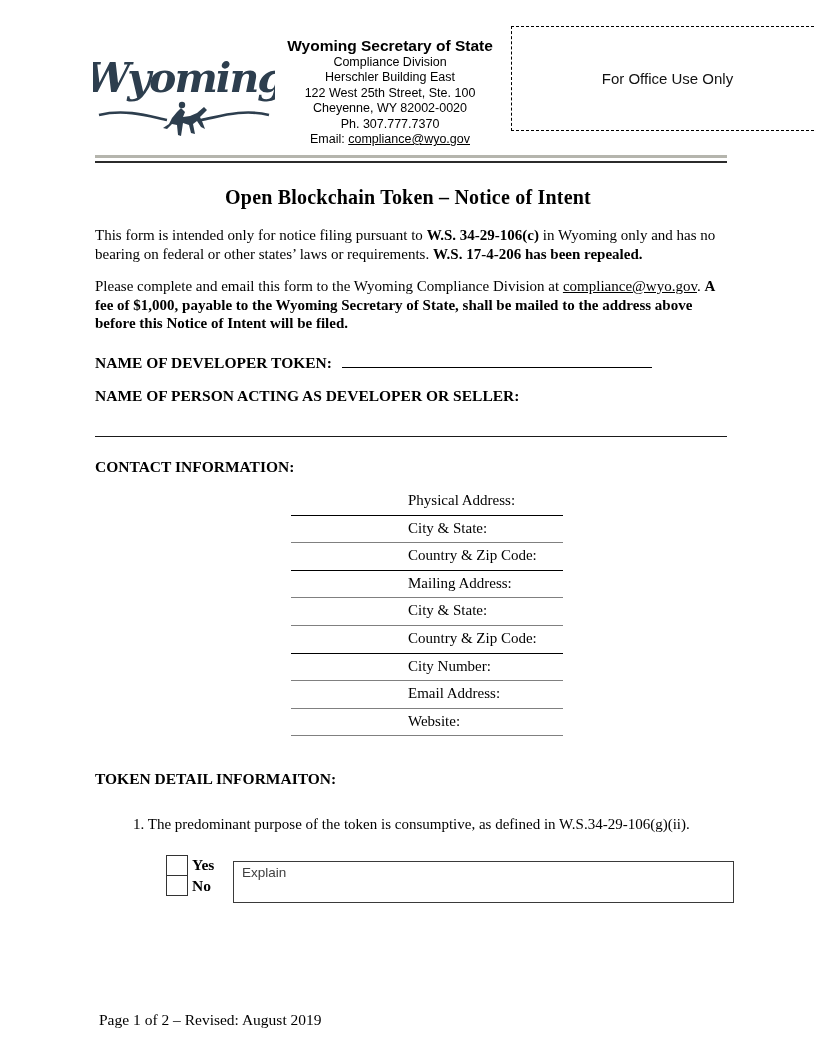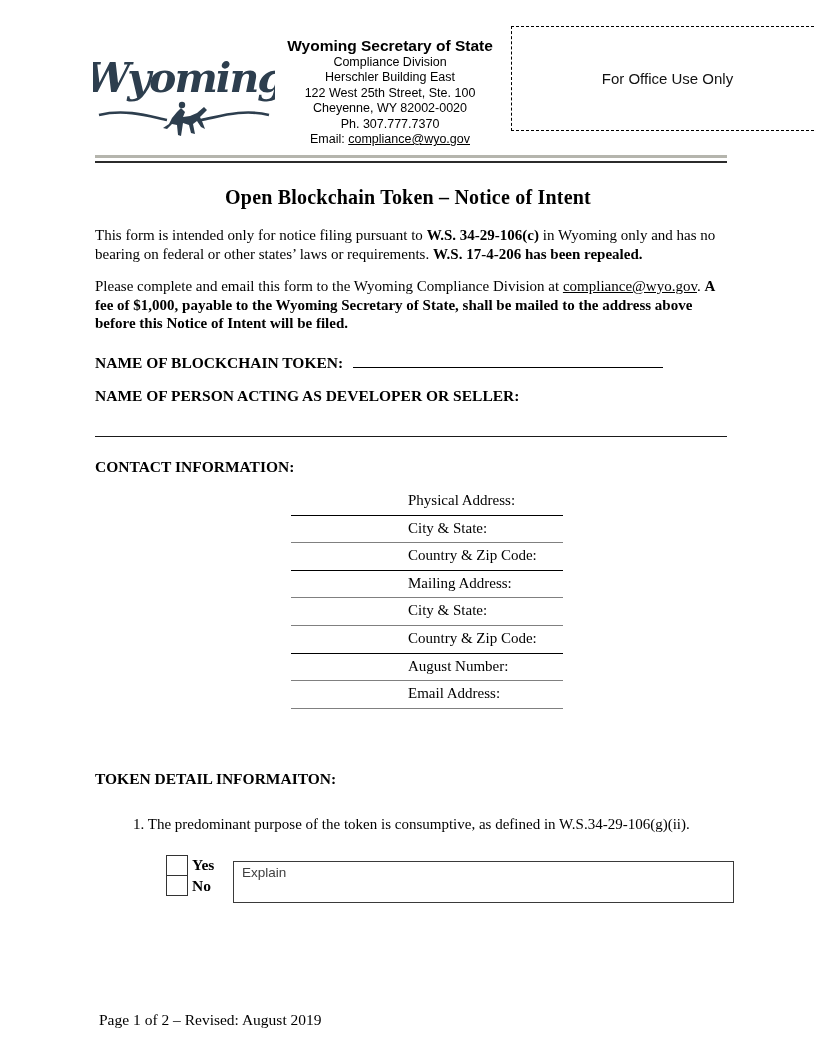--- a/index.html
+++ b/index.html
@@ -97,21 +97,21 @@
 
   <div class="rule-gray"></div>
   <div class="rule-dark"></div>
 
   <div class="doc-title">Open Blockchain Token – Notice of Intent</div>
 
   <div class="para p1"><span>This form is intended only for notice filing pursuant to </span><span style="font-weight: bold;">W.S. 34-29-106(c)</span><span> in Wyoming only and has no bearing on federal or other states’ laws or requirements.  </span><span style="font-weight: bold;">W.S. 17-4-206 has been repealed.</span></div>
   <div class="para p2"><span>Please complete and email this form to the Wyoming Compliance Division at </span><a class="link" href="#">compliance@wyo.gov</a><span>. </span><span style="font-weight: bold;">A fee of $1,000, payable to the Wyoming Secretary of State, shall be mailed to the address above before this Notice of Intent will be filed.</span></div>
 
   <div class="field-row token-row">
-    <span>NAME OF BLOCKCHAIN TOKEN:</span>
+    <span>NAME OF DEVELOPER TOKEN:</span>
     <span class="write-line token-line"></span>
   </div>
 
   <div class="field-row dev-row">
     <span>NAME OF PERSON ACTING AS DEVELOPER OR SELLER:</span>
   </div>
   <div class="dev-blank"></div>
 
   <div class="section-heading contact-heading">CONTACT INFORMATION:</div>
   <div class="contact-rows">
@@ -133,25 +133,29 @@
       </div>
       <div class="contact-row">
         <span class="contact-label">City &amp; State:</span>
         <span class="contact-line" style="border-bottom-color: rgb(128, 128, 128);"></span>
       </div>
       <div class="contact-row">
         <span class="contact-label">Country &amp; Zip Code:</span>
         <span class="contact-line" style="border-bottom-color: rgb(0, 0, 0);"></span>
       </div>
       <div class="contact-row">
-        <span class="contact-label">August Number:</span>
+        <span class="contact-label">City Number:</span>
         <span class="contact-line" style="border-bottom-color: rgb(128, 128, 128);"></span>
       </div>
       <div class="contact-row">
         <span class="contact-label">Email Address:</span>
+        <span class="contact-line" style="border-bottom-color: rgb(128, 128, 128);"></span>
+      </div>
+      <div class="contact-row">
+        <span class="contact-label">Website:</span>
         <span class="contact-line" style="border-bottom-color: rgb(128, 128, 128);"></span>
       </div>
     </div>
 
   <div class="section-heading token-detail-heading">TOKEN DETAIL INFORMAITON:</div>
   <div class="q1-text">1. The predominant purpose of the token is consumptive, as defined in W.S.34-29-106(g)(ii).</div>
 
   <div class="cb-group">
     <div class="cb-row">
       <span class="cb"></span>

